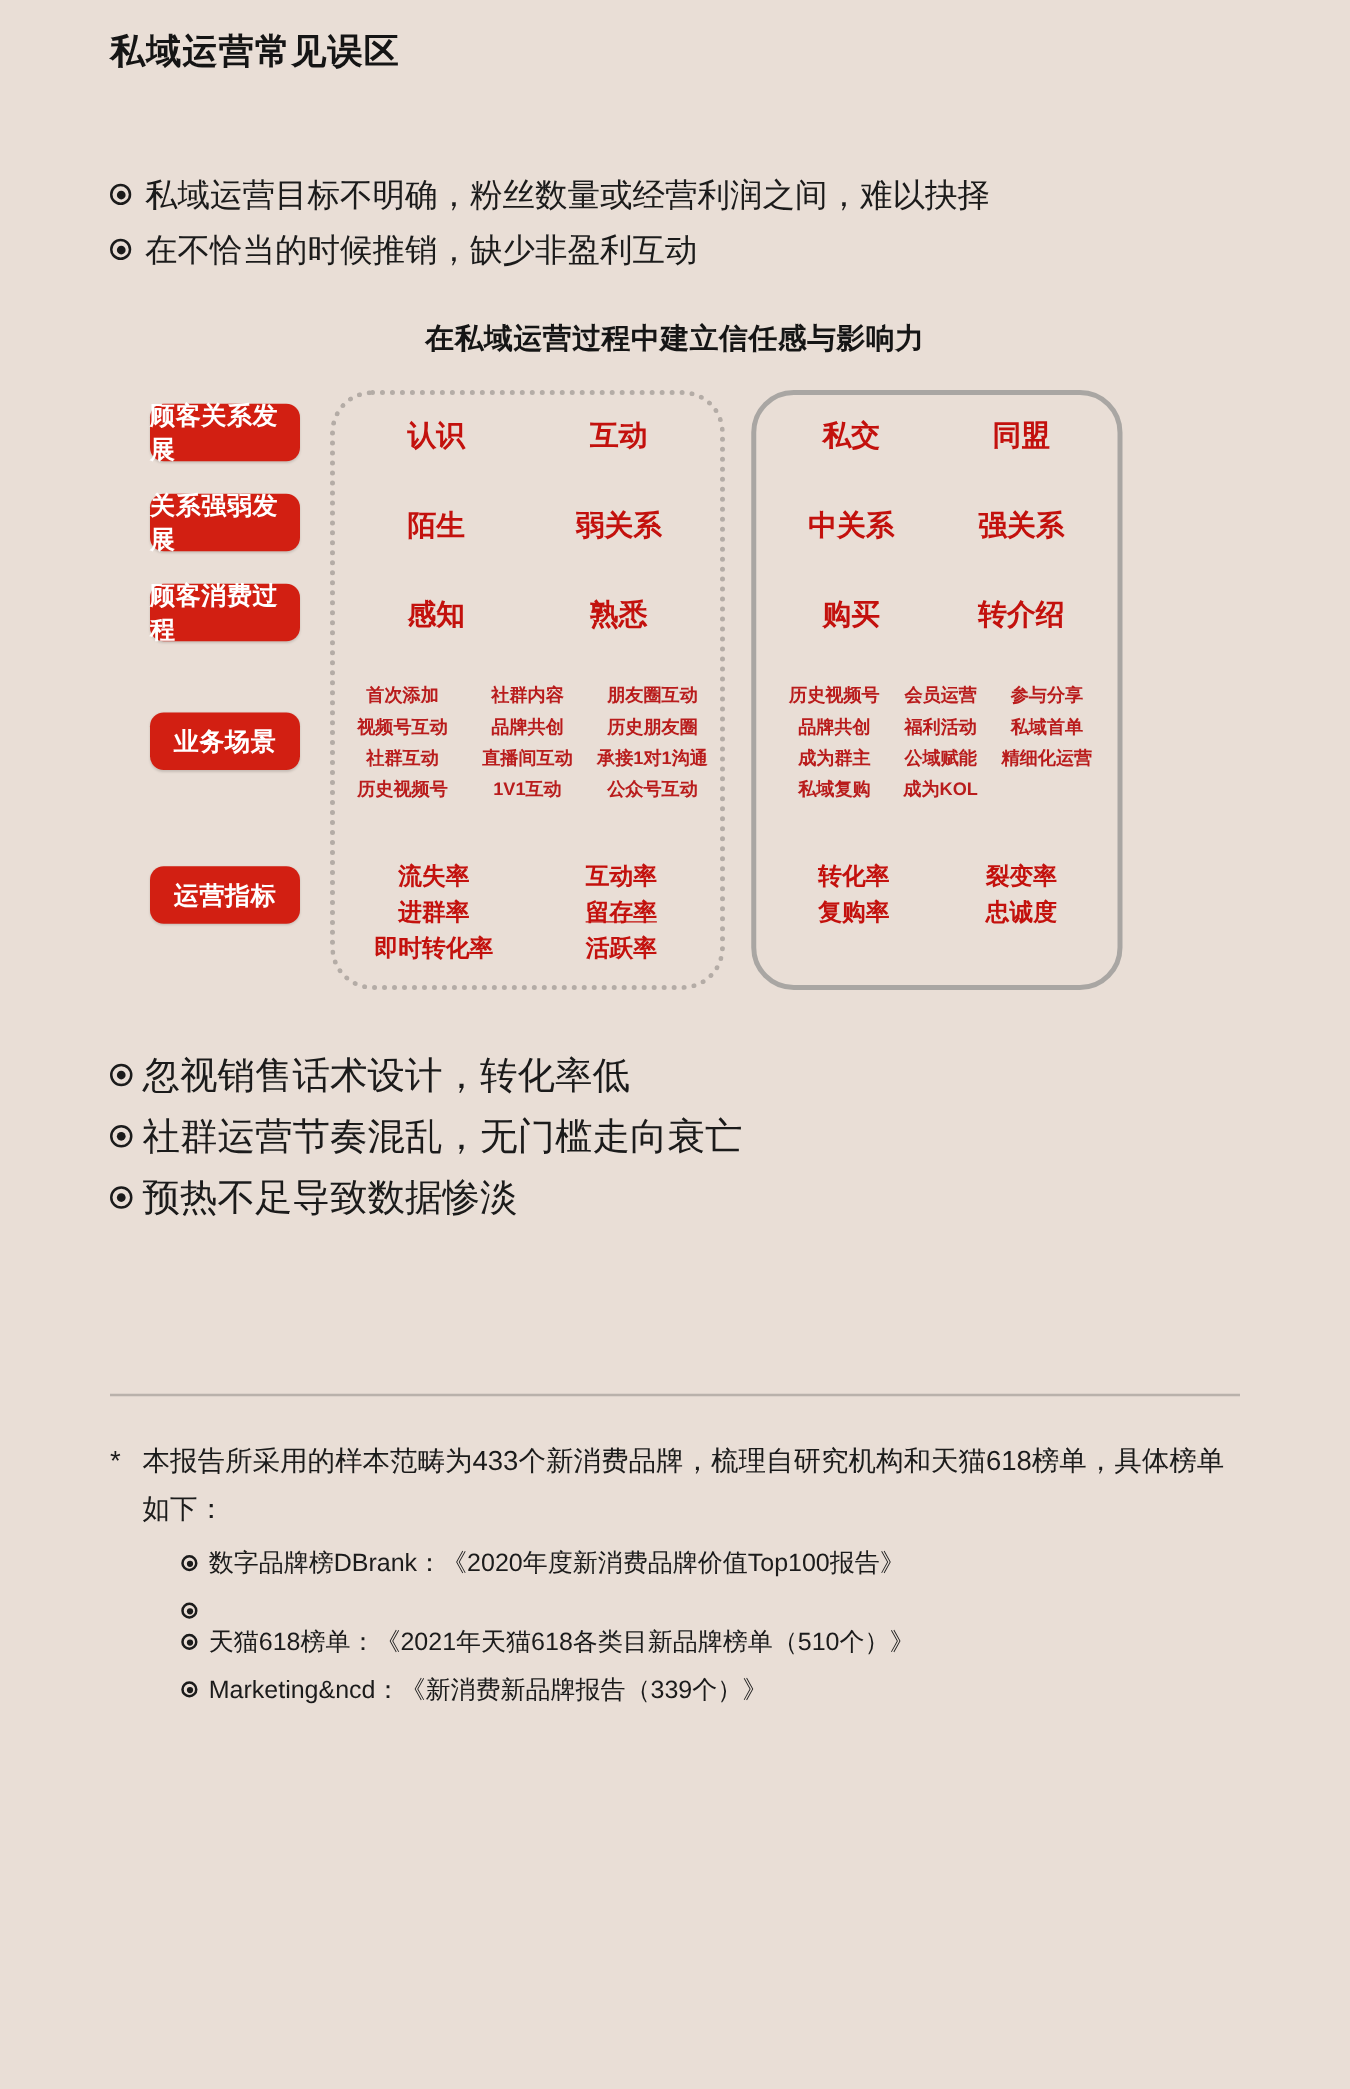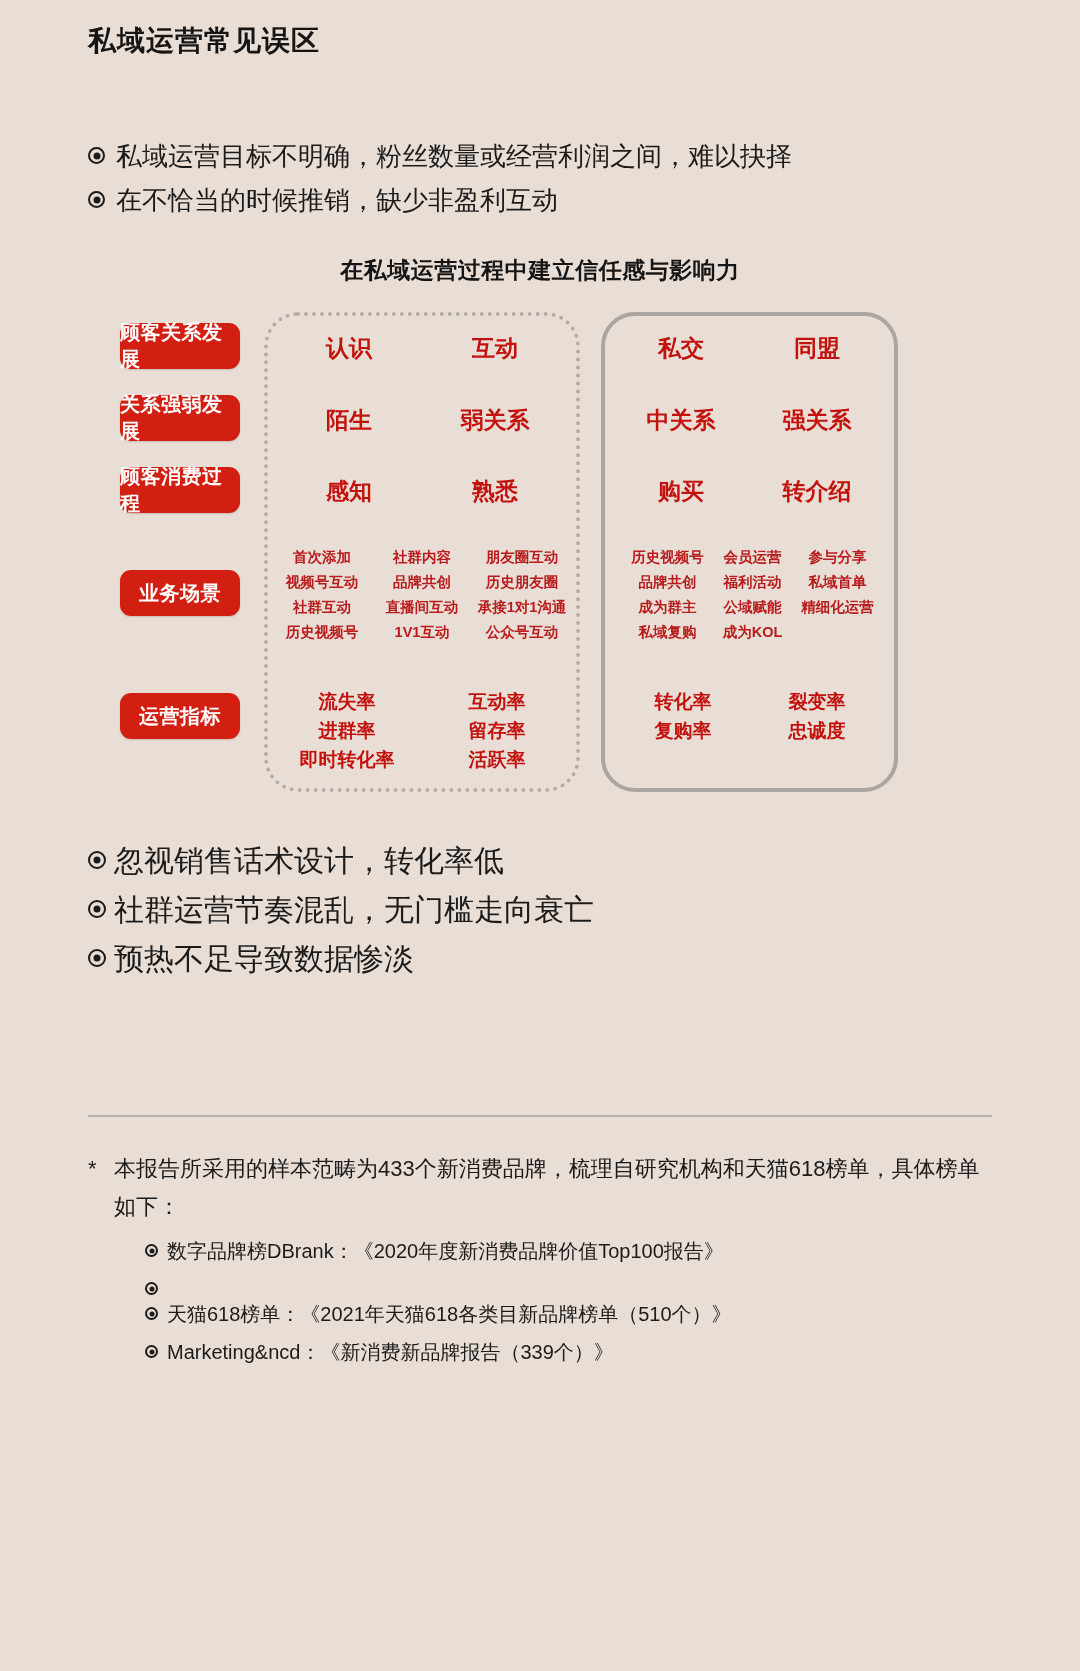--- a/index.html
+++ b/index.html
@@ -349,21 +349,21 @@
       </div>
     </div>
 
     <div class="metric-block" style="left:272px;top:432px;width:300px;">
       <div class="metric-row">
         <span class="cell" style="width:150px;">流失率</span>
         <span class="cell" style="width:150px;">互动率</span>
       </div>
       <div class="metric-row">
         <span class="cell" style="width:150px;">进群率</span>
-        <span class="cell" style="width:150px;">留存率</span>
+        <span class="cell" style="width:150px;text-decoration:underline;">留存率</span>
       </div>
       <div class="metric-row">
         <span class="cell" style="width:150px;">即时转化率</span>
         <span class="cell" style="width:150px;">活跃率</span>
       </div>
     </div>
 
     <div class="metric-block" style="left:616px;top:432px;width:268px;">
       <div class="metric-row">
         <span class="cell" style="width:134px;">转化率</span>

